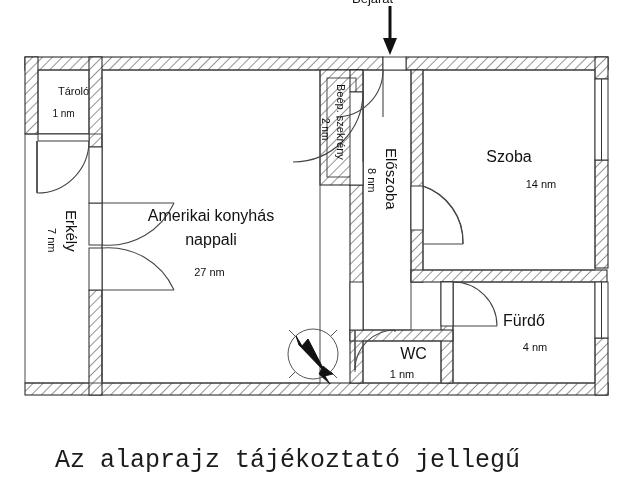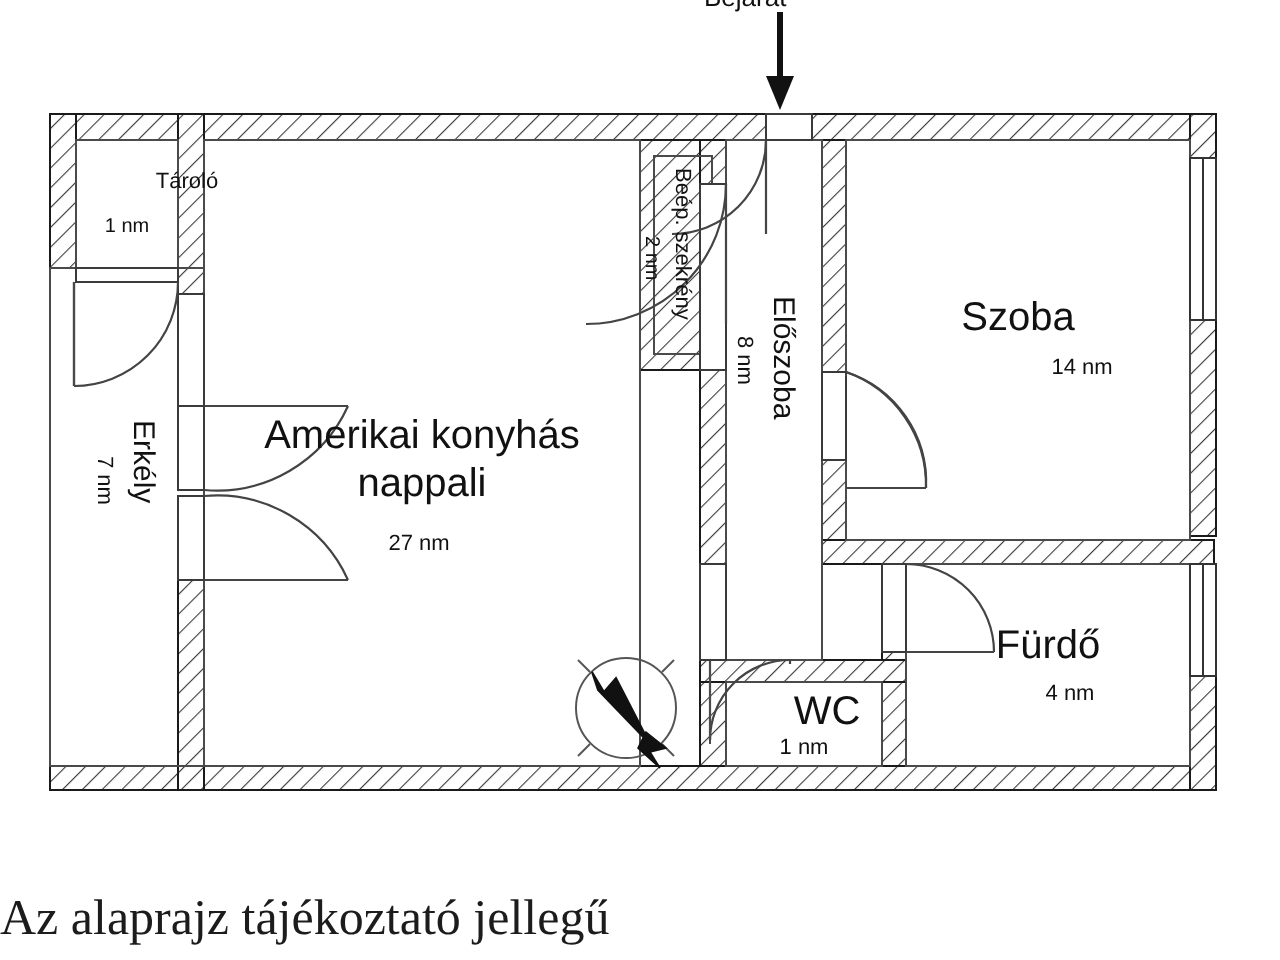--- a/index.html
+++ b/index.html
@@ -13,27 +13,27 @@
     position:absolute;
     font-family:"Liberation Sans", sans-serif;
     color:#111111;
     white-space:nowrap;
     line-height:1.15;
     text-align:center;
     pointer-events:none;
   }
   .rm-name{font-size:15px;}
   .rm-area{font-size:11px;}
-  .rm-name.big{font-size:20px;}
+  .rm-name.big{font-size:16px;}
   .small-name{font-size:11px;}
   .small-area{font-size:10px;}
   .rot90{transform-origin:left top;}
   .caption{
-    position:absolute;left:0;top:446px;width:520px;text-align:left;
-    font-size:25px;color:#1c1c1c;font-family:Liberation Serif, serif;
+    position:absolute;left:0;top:446px;width:520px;text-align:right;
+    font-size:25px;color:#1c1c1c;font-family:Liberation Mono, monospace;
   }
   .entrance-lbl{
     position:absolute;font-size:13px;color:#111;left:352px;top:-9px;
   }
 </style>
 </head>
 <body>
 
 <div id="stage">
 
@@ -188,21 +188,21 @@
       <line x1="295" y1="336" x2="289" y2="330" stroke="#555555" stroke-width="1"></line>
       <line x1="331" y1="336" x2="337" y2="330" stroke="#555555" stroke-width="1"></line>
       <line x1="295" y1="372" x2="289" y2="378" stroke="#555555" stroke-width="1"></line>
       <line x1="331" y1="372" x2="337" y2="378" stroke="#555555" stroke-width="1"></line>
       <circle cx="313" cy="354" r="1.3" fill="#333333"></circle>
       <polygon points="296,336 302,346 308,339 325,372 299,345" fill="#111111" stroke="#111111" stroke-width="1"></polygon>
       <polygon points="323,366 333,374 325,376 330,384 319,374" fill="#111111" stroke="#111111" stroke-width="0.8"></polygon>
     </g>
   </svg>
 
-  <div class="lbl small-name" style="left:38px;top:85px;width:71px;margin-left:20px;">Tároló</div>
+  <div class="lbl small-name" style="left:38px;top:85px;width:71px;">Tároló</div>
   <div class="lbl small-area" style="left:38px;top:108px;width:51px;">1 nm</div>
 
   <div class="lbl rm-name rot90" style="left:80px;top:210px;transform:rotate(90deg);">Erkély</div>
   <div class="lbl rm-area rot90" style="left:58px;top:228px;transform:rotate(90deg);">7 nm</div>
 
   <div class="lbl rm-name big" style="left:102px;top:231px;width:218px;">nappali</div>
   <div class="lbl rm-name big" style="left:102px;top:207px;width:218px;">Amerikai konyhás</div>
   <div class="lbl rm-area" style="left:102px;top:266px;width:215px;">27 nm</div>
 
   <div class="lbl small-name rot90" style="left:347px;top:84px;transform:rotate(90deg);">Beép. szekrény</div>

